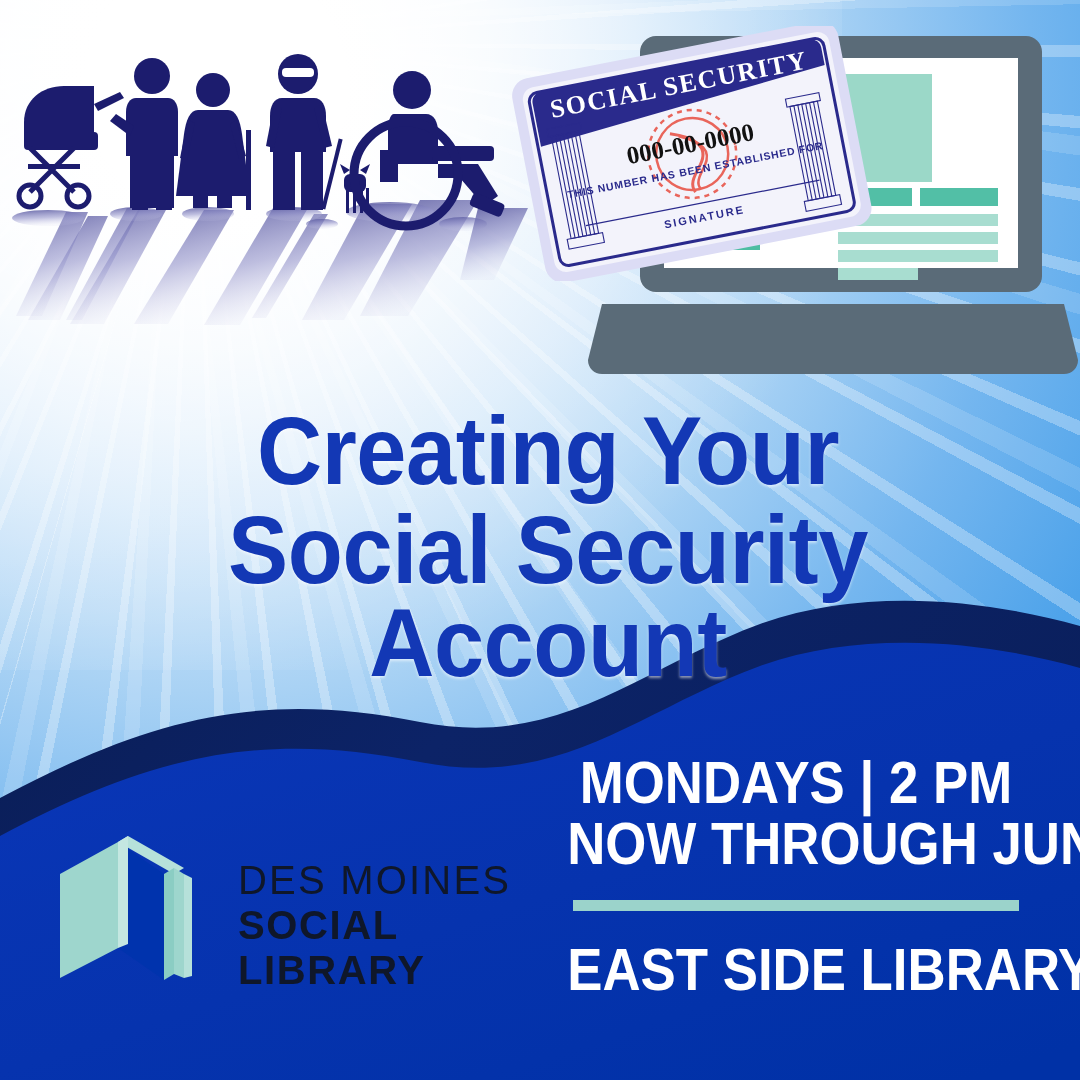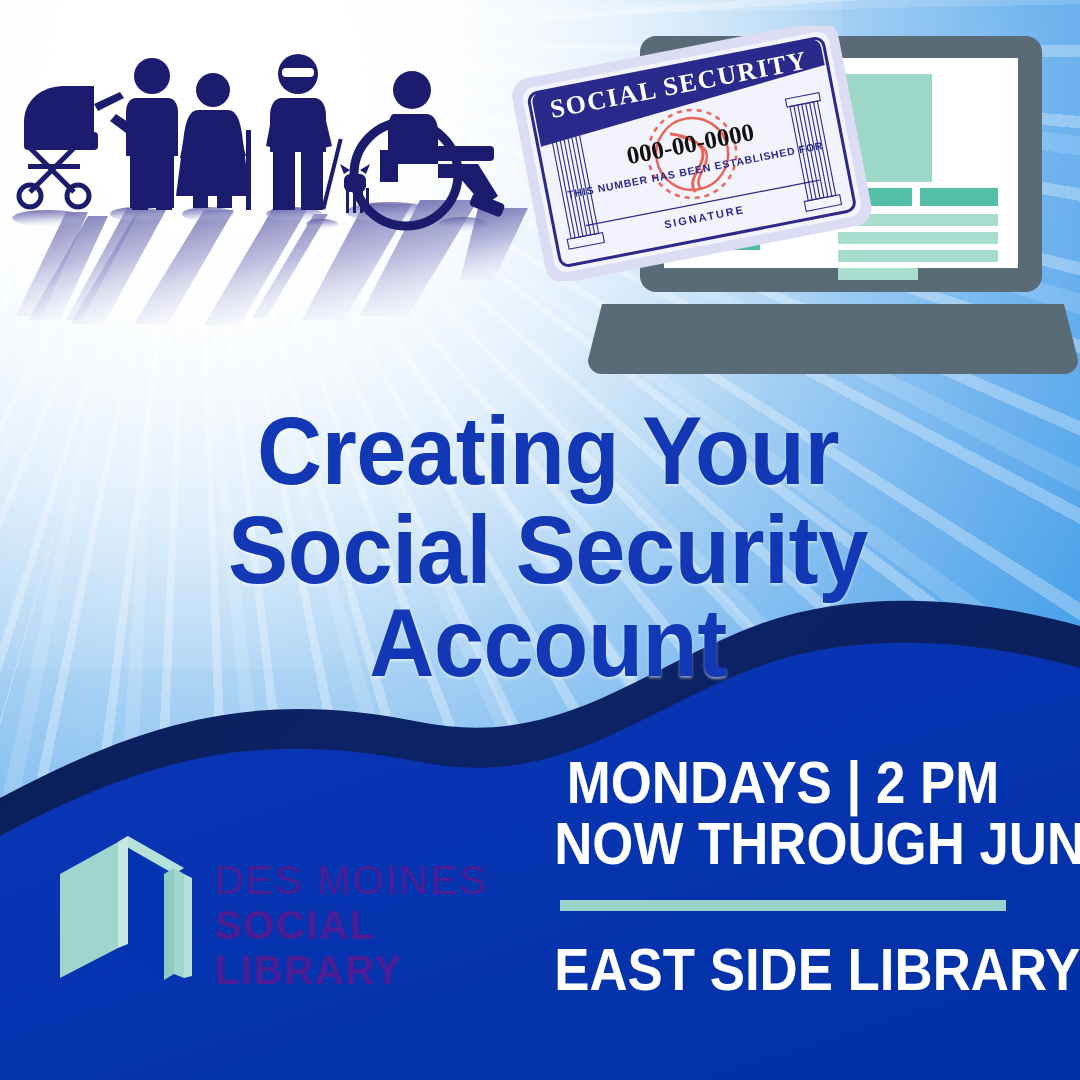--- a/index.html
+++ b/index.html
@@ -72,33 +72,33 @@
     transform-origin:center;
     text-shadow:0 2px 3px rgba(255,255,255,.55);
   }
   .title-line.l1{font-size:97px;}
   .title-line.l2{font-size:97px;margin-top:6px;}
 
   
   .logo-block{position:absolute;left:48px;top:826px;width:470px;height:170px;z-index:7;}
   .logo-mark{position:absolute;left:8px;top:0;width:150px;height:165px;}
   .logo-text{
-    position:absolute;left:167px;top:32px;
-    color:#4c1d95;
+    position:absolute;left:190px;top:32px;
+    color:#0f172a;
     font-family:"Liberation Sans",sans-serif;
     font-weight:400;
     line-height:1.12;
     letter-spacing:2.2px;
   }
   .logo-text .lt1{font-size:40px;display:block;}
   .logo-text .lt2{font-size:40px;display:block;font-weight:700;letter-spacing:1.6px;}
 
   
   .details{
-    position:absolute;right:37px;top:752px;width:520px;
+    position:absolute;right:24px;top:752px;width:520px;
     text-align:center;z-index:7;
   }
   .det-line{
     font-family:"Liberation Sans Narrow","Liberation Sans",sans-serif;
     font-weight:700;
     color:#ffffff;
     font-size:60px;
     line-height:1.02;
     letter-spacing:0px;
     transform:scaleX(.88);

